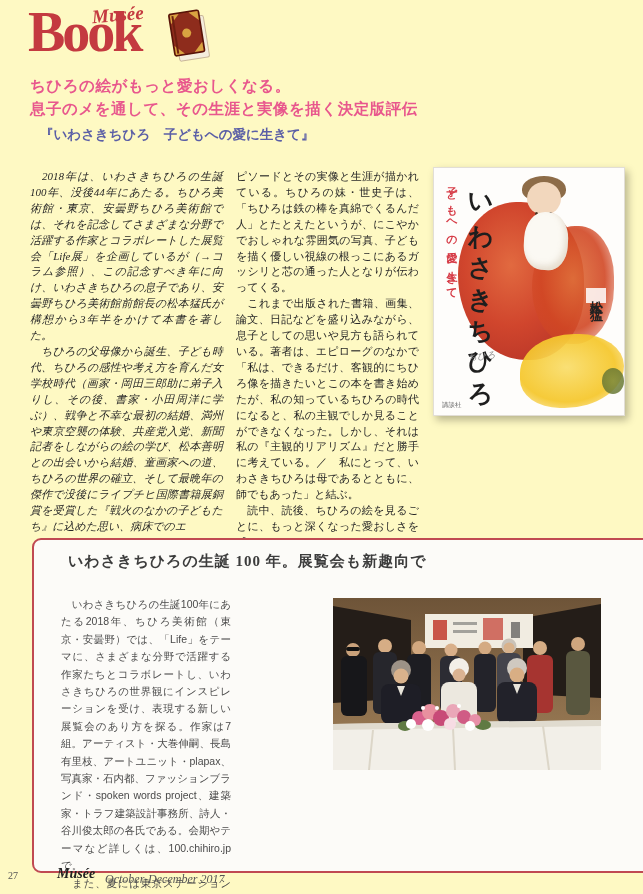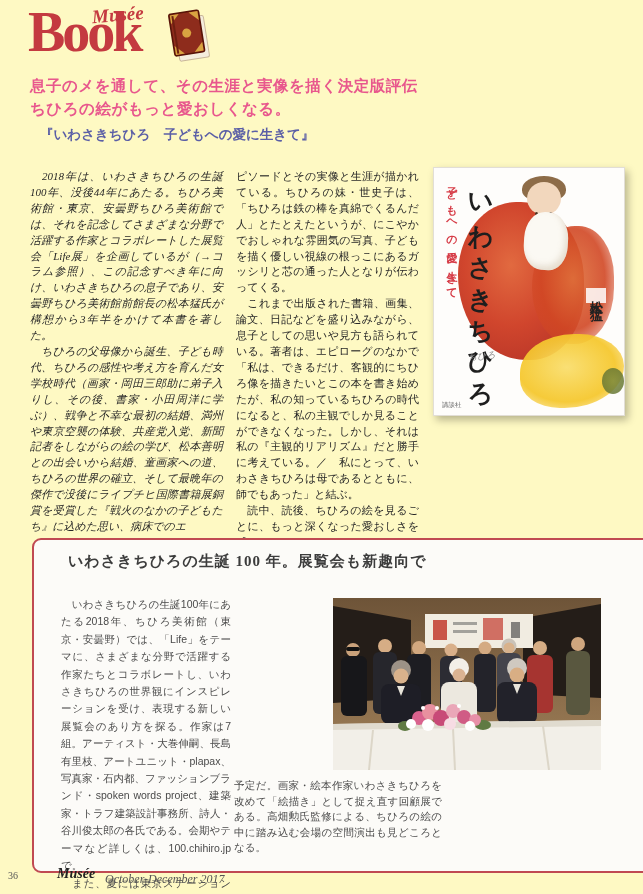--- a/index.html
+++ b/index.html
@@ -82,22 +82,22 @@
         <path d="M41,7 h-9 l9,9 z" fill="#d9a441"></path>
         <path d="M13,47 h9 l-9,-9 z" fill="#d9a441"></path>
         <path d="M41,47 h-9 l9,-9 z" fill="#d9a441"></path>
         <circle cx="27" cy="27" r="4.5" fill="#d9a441"></circle>
         <rect x="14.5" y="8" width="2" height="38" fill="#6d1f10"></rect>
       </g>
     </svg>
   </div>
 
   <div class="headline">
+    <div>ちひろの絵がもっと愛おしくなる。</div>
     <div>息子のメを通して、その生涯と実像を描く決定版評伝</div>
-    <div>ちひろの絵がもっと愛おしくなる。</div>
   </div>
 
   <div class="booktitle">『いわさきちひろ　子どもへの愛に生きて』</div>
 
   <div class="col col1">　2018年は、いわさきちひろの生誕100年、没後44年にあたる。ちひろ美術館・東京、安曇野ちひろ美術館では、それを記念してさまざまな分野で活躍する作家とコラボレートした展覧会「Life展」を企画しているが（→コラム参照）、この記念すべき年に向け、いわさきちひろの息子であり、安曇野ちひろ美術館前館長の松本猛氏が構想から3年半をかけて本書を著した。
 　ちひろの父母像から誕生、子ども時代、ちひろの感性や考え方を育んだ女学校時代（画家・岡田三郎助に弟子入りし、その後、書家・小田周洋に学ぶ）、戦争と不幸な最初の結婚、満州や東京空襲の体験、共産党入党、新聞記者をしながらの絵の学び、松本善明との出会いから結婚、童画家への道、ちひろの世界の確立、そして最晩年の傑作で没後にライプチヒ国際書籍展銅賞を受賞した『戦火のなかの子どもたち』に込めた思い、病床でのエ</div>
   <div class="col col2">ピソードとその実像と生涯が描かれている。ちひろの妹・世史子は、「ちひろは鉄の棒を真綿でくるんだ人」とたとえたというが、にこやかでおしゃれな雰囲気の写真、子どもを描く優しい視線の根っこにあるガッシリと芯の通った人となりが伝わってくる。
 　これまで出版された書籍、画集、論文、日記などを盛り込みながら、息子としての思いや見方も語られている。著者は、エピローグのなかで「私は、できるだけ、客観的にちひろ像を描きたいとこの本を書き始めたが、私の知っているちひろの時代になると、私の主観でしか見ることができなくなった。しかし、それは私の『主観的リアリズム』だと勝手に考えている。／　私にとって、いわさきちひろは母であるとともに、師でもあった」と結ぶ。
 　読中、読後、ちひろの絵を見るごとに、もっと深くなった愛おしさを感じる。</div>
 
@@ -187,20 +187,19 @@
         <circle cx="142" cy="122" r="6" fill="#e88fa8"></circle>
       <circle cx="95" cy="127" r="6" fill="#ffffff"></circle>
         <circle cx="117" cy="126" r="6" fill="#f7dce4"></circle>
       <circle cx="78" cy="126" r="5" fill="#ffffff"></circle>
         <circle cx="137" cy="128" r="5" fill="#ffffff"></circle>
       <circle cx="104" cy="110" r="2" fill="#fff"></circle>
         <circle cx="126" cy="108" r="2" fill="#fff"></circle>
         <circle cx="90" cy="110" r="2" fill="#fff"></circle>
     </svg>
 
-    <div class="f-col2">予定だ。画家・絵本作家いわさきちひろを改めて「絵描き」として捉え直す回顧展である。高畑勲氏監修による、ちひろの絵の中に踏み込む会場の空間演出も見どころとなる。</div>
-  </div>
-
-  <div class="footer-page">36</div>
+  </div>
+
+  <div class="footer-page">27</div>
   <div class="footer-musee">Musée</div>
   <div class="footer-issue">October-December 2017</div>
 
 </div>
 
 </body></html>

